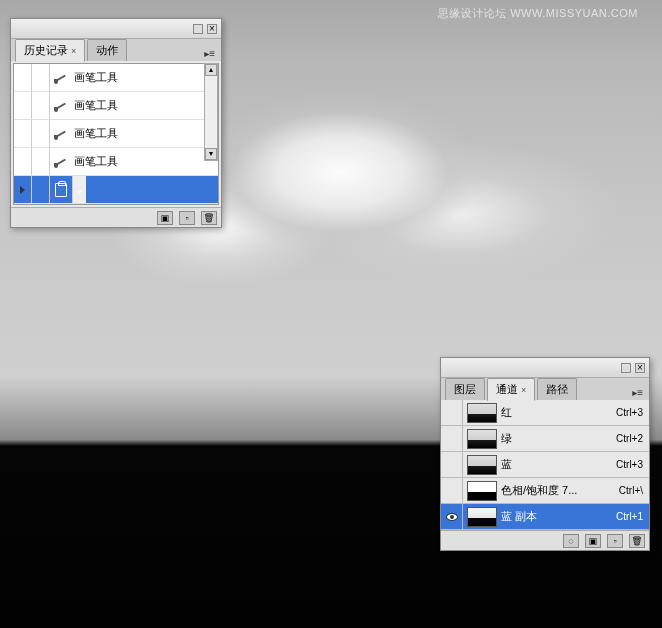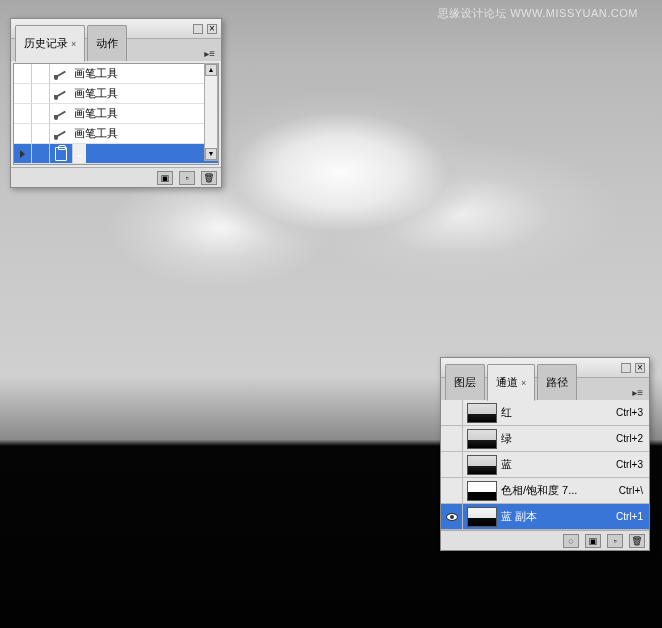--- a/index.html
+++ b/index.html
@@ -5,27 +5,27 @@
 * { box-sizing: border-box; margin: 0; padding: 0; font-family: "Microsoft YaHei", Arial, sans-serif; }
 body { width: 662px; height: 628px; position: relative; overflow: hidden; background: #888; }
 .canvas-bg { position: absolute; top: 0; left: 0; width: 662px; height: 628px; background: linear-gradient(to bottom, #a8a8a8 0%, #b8b8b8 10%, #c5c5c5 30%, #d0d0d0 60%, #8a8a8a 70%, #050505 71%, #020202 100%); }
 .clouds { position: absolute; top: 60px; left: 40px; width: 600px; height: 280px; background: radial-gradient(ellipse 180px 100px at 50% 40%, rgba(255,255,255,0.95) 0%, rgba(240,240,240,0.85) 35%, rgba(200,200,200,0.5) 60%, transparent 80%), radial-gradient(ellipse 150px 80px at 30% 60%, rgba(250,250,250,0.9) 0%, rgba(220,220,220,0.7) 40%, transparent 75%), radial-gradient(ellipse 200px 90px at 70% 55%, rgba(245,245,245,0.85) 0%, rgba(210,210,210,0.6) 45%, transparent 80%); }
 .watermark { position: absolute; top: 6px; right: 24px; font-size: 11px; color: rgba(255,255,255,0.65); letter-spacing: 0.5px; }
 .panel { position: absolute; background: #e8e8e8; border: 1px solid #888; box-shadow: 2px 2px 6px rgba(0,0,0,0.3); font-size: 11px; }
 .panel-titlebar { height: 20px; background: linear-gradient(to bottom, #f0f0f0, #d8d8d8); display: flex; align-items: center; justify-content: flex-end; padding: 0 4px; gap: 4px; border-bottom: 1px solid #aaa; }
 .tb-btn { width: 10px; height: 10px; border: 1px solid #888; background: #ddd; cursor: pointer; }
 .tb-close { font-size: 10px; line-height: 8px; text-align: center; }
 .tabs { display: flex; height: 22px; background: #d0d0d0; align-items: flex-end; padding-left: 4px; }
-.tab { padding: 10px 8px; font-size: 11px; background: #c8c8c8; border: 1px solid #999; border-bottom: none; margin-right: 2px; border-radius: 2px 2px 0 0; cursor: pointer; position: relative; margin-top: 8px; }
+.tab { padding: 3px 8px; font-size: 11px; background: #c8c8c8; border: 1px solid #999; border-bottom: none; margin-right: 2px; border-radius: 2px 2px 0 0; cursor: pointer; position: relative; margin-top: 8px; }
 .tab.active { background: #e8e8e8; border-bottom: 1px solid #e8e8e8; margin-bottom: -1px; }
 .tab .x { font-size: 9px; margin-left: 3px; color: #555; }
 .tab-menu { margin-left: auto; margin-right: 4px; font-size: 10px; color: #333; cursor: pointer; padding: 2px; }
 .history-panel { top: 18px; left: 10px; width: 212px; }
 .history-list { background: #fff; border: 1px solid #999; margin: 2px; }
-.history-row { display: flex; align-items: center; height: 20px; border-bottom: 1px solid #e0e0e0; }
+.history-row { display: flex; align-items: center; height: 28px; border-bottom: 1px solid #e0e0e0; }
 .history-row.selected { background: #3875d7; color: #fff; }
 .h-col1 { width: 18px; height: 100%; border-right: 1px solid #ccc; display: flex; align-items: center; justify-content: center; }
 .h-col2 { width: 18px; height: 100%; border-right: 1px solid #ccc; }
 .h-icon { width: 22px; display: flex; align-items: center; justify-content: center; }
 .h-label { flex: 1; padding-left: 2px; }
 .h-scroll { width: 14px; height: 100%; border-left: 1px solid #ccc; background: #eee; display: flex; align-items: center; justify-content: center; }
 .scroll-up, .scroll-down { width: 12px; height: 12px; background: #ddd; border: 1px solid #999; font-size: 8px; text-align: center; line-height: 10px; cursor: pointer; }
 .history-scroll { position: absolute; right: 3px; top: 44px; width: 14px; height: 98px; background: #eee; border: 1px solid #aaa; display: flex; flex-direction: column; justify-content: space-between; }
 .panel-footer { height: 20px; background: #e0e0e0; border-top: 1px solid #aaa; display: flex; justify-content: flex-end; align-items: center; padding: 0 4px; gap: 6px; }
 .footer-icon { width: 16px; height: 14px; border: 1px solid #888; background: #ccc; cursor: pointer; display: flex; align-items: center; justify-content: center; font-size: 9px; }

